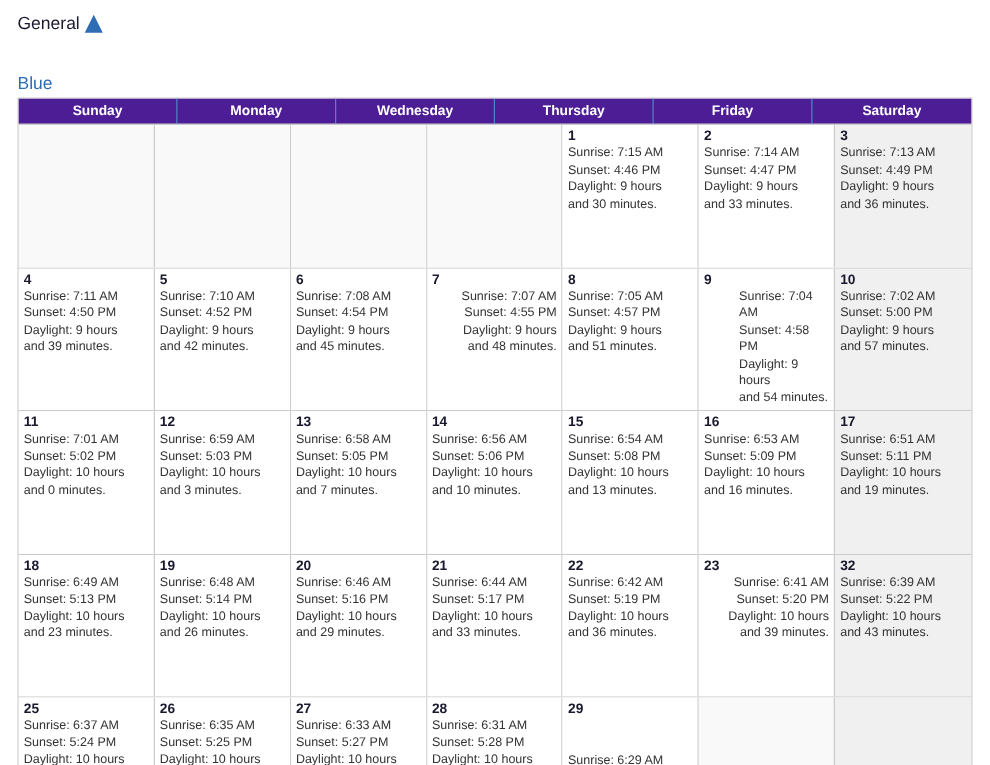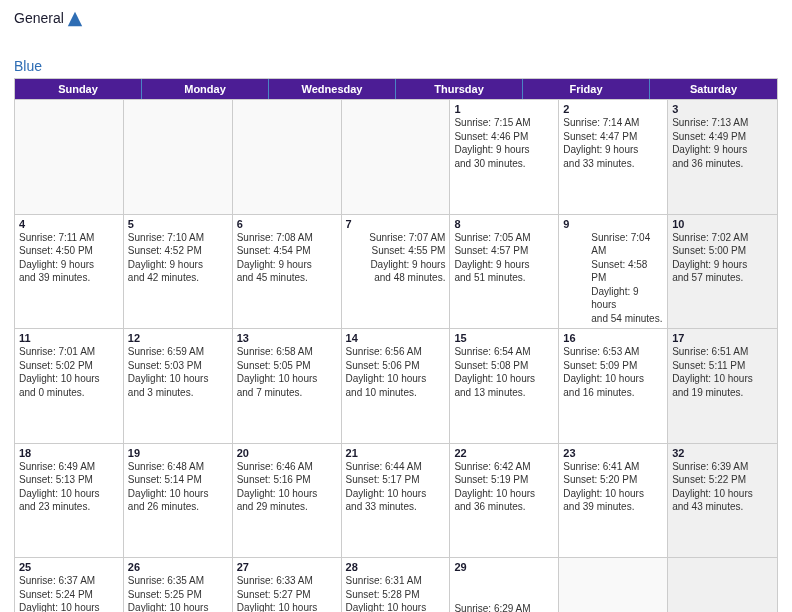--- a/index.html
+++ b/index.html
@@ -304,21 +304,21 @@
           </div>
           <div class="cal-cell">
             <span class="day-num">22</span>
             <div class="cell-text" style="white-space: pre-line;">Sunrise: 6:42 AM
 Sunset: 5:19 PM
 Daylight: 10 hours
 and 36 minutes.</div>
           </div>
           <div class="cal-cell">
             <span class="day-num">23</span>
-            <div class="cell-text" style="white-space: pre-line;">Sunrise: 6:41 AM
+            <div class="cell-text" style="white-space: pre-line; text-align: right;">Sunrise: 6:41 AM
 Sunset: 5:20 PM
 Daylight: 10 hours
 and 39 minutes.</div>
           </div>
           <div class="cal-cell shaded">
             <span class="day-num">32</span>
             <div class="cell-text" style="white-space: pre-line;">Sunrise: 6:39 AM
 Sunset: 5:22 PM
 Daylight: 10 hours
 and 43 minutes.</div>

